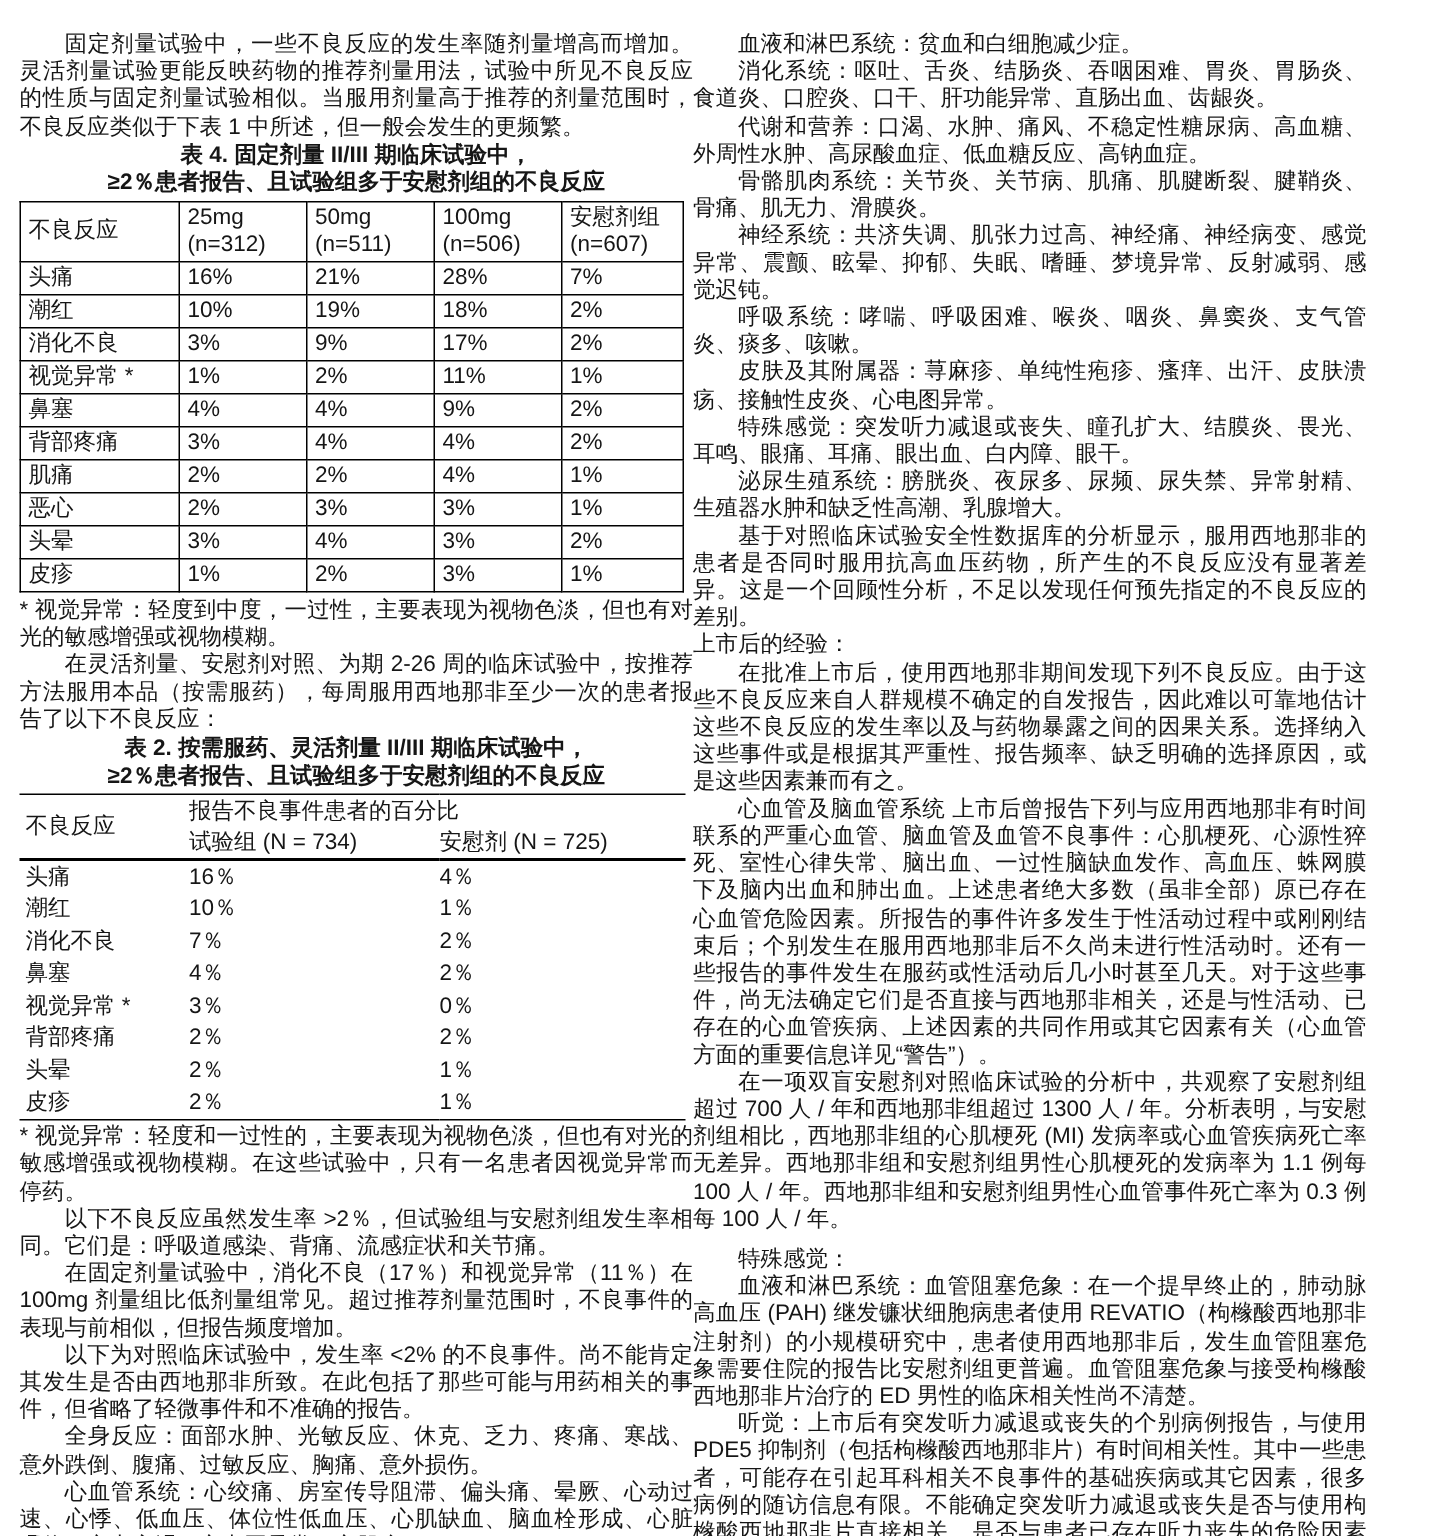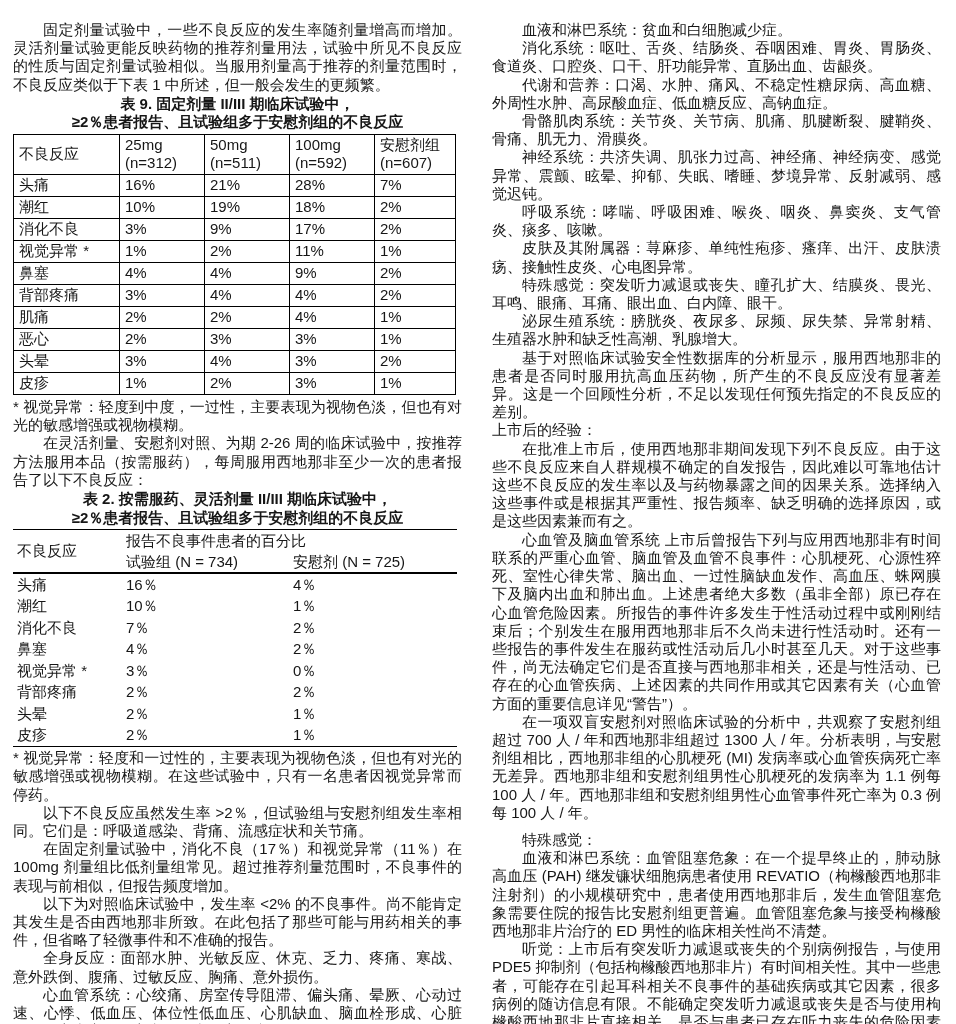--- a/index.html
+++ b/index.html
@@ -4,21 +4,21 @@
 <style>
   * { box-sizing: border-box; }
   html, body { margin: 0; padding: 0; background: #ffffff; }
   body {
     width: 956px; height: 1024px; overflow: hidden;
     font-family: "Liberation Sans", "DejaVu Sans", sans-serif;
     color: #161616;
   }
   .page {
     width: 956px; height: 1024px; background: #ffffff;
-    display: flex; gap: 30px;
+    display: flex; 
     padding: 21px 20px 0 13px;
     overflow: hidden;
   }
   .col {
     flex: 0 0 449px; width: 449px;
     font-size: 15px; line-height: 18.2px;
     text-align: justify;
   }
   p { margin: 0; }
   .indent { text-indent: 2em; }
@@ -69,21 +69,21 @@
 </style>
 </head>
 <body>
 
 <div class="page">
 
   <div class="col">
     <p class="indent">固定剂量试验中，一些不良反应的发生率随剂量增高而增加。灵活剂量试验更能反映药物的推荐剂量用法，试验中所见不良反应的性质与固定剂量试验相似。当服用剂量高于推荐的剂量范围时，不良反应类似于下表 1 中所述，但一般会发生的更频繁。</p>
 
     <div class="tbl-title">
-      <div>表 9. 固定剂量 II/III 期临床试验中，</div>
+      <div>表 4. 固定剂量 II/III 期临床试验中，</div>
       <div>≥2％患者报告、且试验组多于安慰剂组的不良反应</div>
     </div>
 
     <table class="t1">
       <colgroup>
         <col style="width:106px">
           <col style="width:85px">
           <col style="width:85px">
           <col style="width:85px">
           <col style="width:81px">
@@ -93,21 +93,21 @@
           <th>
             <span class="h-label">不良反应</span>
           </th>
           <th>
             <span class="h-label">25mg</span><span class="h-sub">(n=312)</span>
           </th>
           <th>
             <span class="h-label">50mg</span><span class="h-sub">(n=511)</span>
           </th>
           <th>
-            <span class="h-label">100mg</span><span class="h-sub">(n=592)</span>
+            <span class="h-label">100mg</span><span class="h-sub">(n=506)</span>
           </th>
           <th>
             <span class="h-label">安慰剂组</span><span class="h-sub">(n=607)</span>
           </th>
         </tr>
       </thead>
       <tbody>
           <tr>
             <td>头痛</td>
             <td>16%</td>

